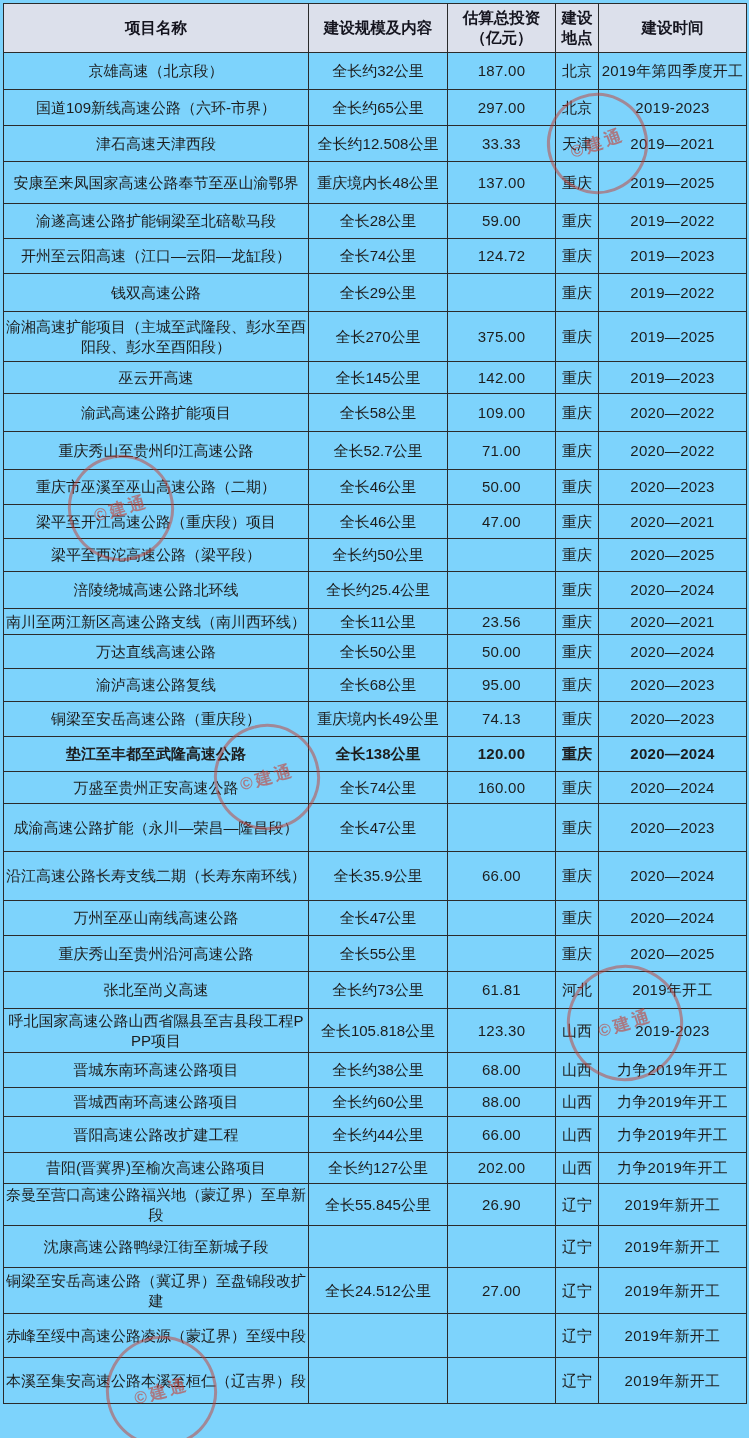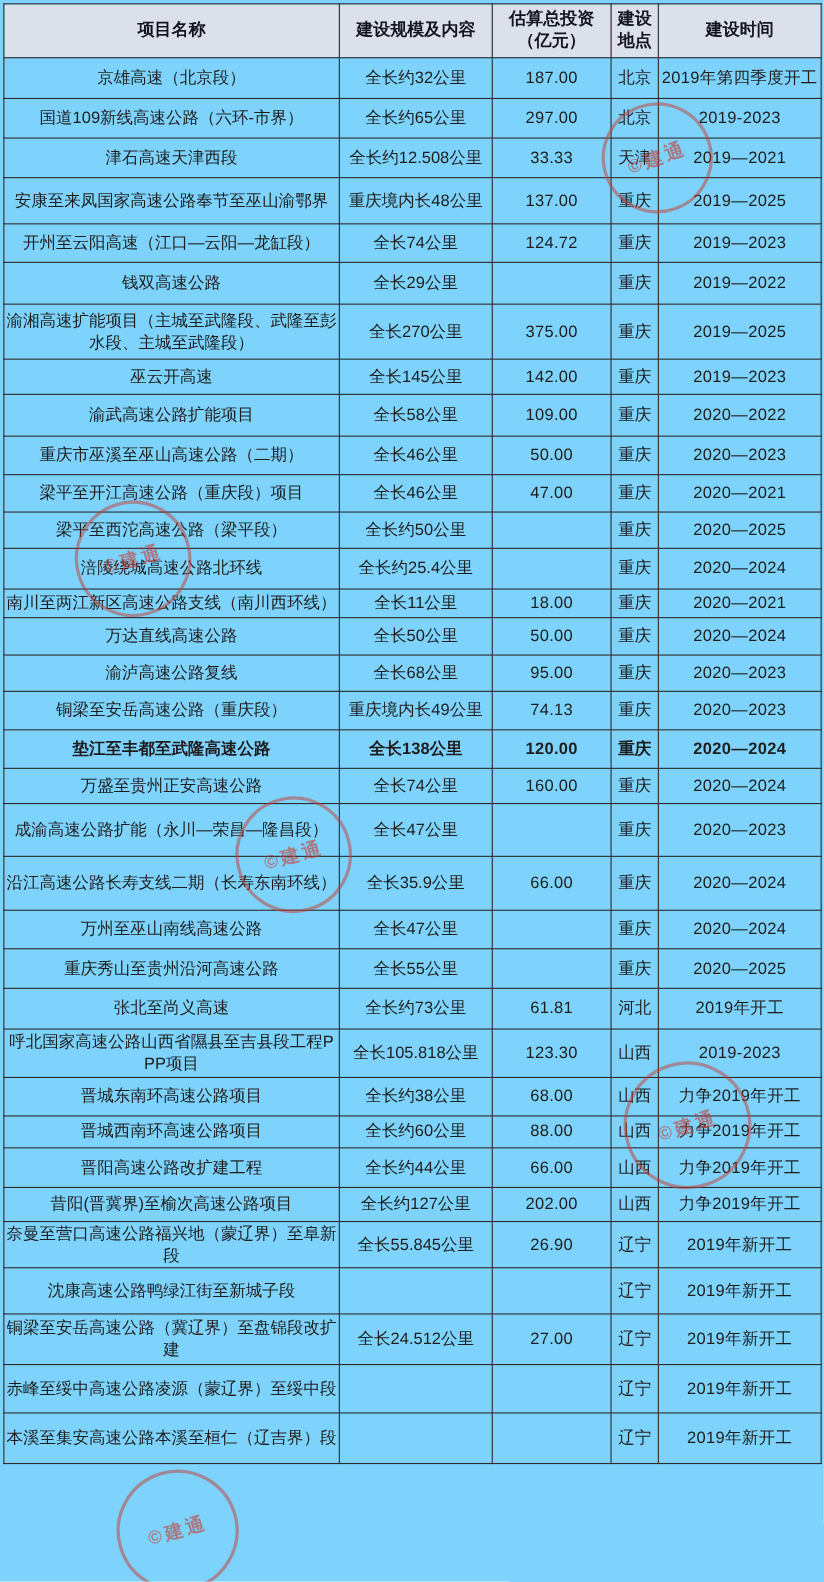--- a/index.html
+++ b/index.html
@@ -109,54 +109,68 @@
           <td class="c-time">2019—2021</td>
         </tr>
         <tr style="height: 42px;">
           <td class="c-name">安康至来凤国家高速公路奉节至巫山渝鄂界</td>
           <td class="c-scale">重庆境内长48公里</td>
           <td class="c-investment">137.00</td>
           <td class="c-location">重庆</td>
           <td class="c-time">2019—2025</td>
         </tr>
         <tr style="height: 35px;">
+          <td class="c-name">渝遂高速公路扩能铜梁至北碚歇马段</td>
+          <td class="c-scale">全长28公里</td>
+          <td class="c-investment">59.00</td>
+          <td class="c-location">重庆</td>
+          <td class="c-time">2019—2022</td>
+        </tr>
+        <tr style="height: 35px;">
           <td class="c-name">开州至云阳高速（江口—云阳—龙缸段）</td>
           <td class="c-scale">全长74公里</td>
           <td class="c-investment">124.72</td>
           <td class="c-location">重庆</td>
           <td class="c-time">2019—2023</td>
         </tr>
         <tr style="height: 38px;">
           <td class="c-name">钱双高速公路</td>
           <td class="c-scale">全长29公里</td>
           <td class="c-investment"></td>
           <td class="c-location">重庆</td>
           <td class="c-time">2019—2022</td>
         </tr>
         <tr style="height: 50px;">
-          <td class="c-name">渝湘高速扩能项目（主城至武隆段、武隆至彭水段、主城至武隆段）</td>
+          <td class="c-name">渝湘高速扩能项目（主城至武隆段、彭水至酉阳段、彭水至酉阳段）</td>
           <td class="c-scale">全长270公里</td>
           <td class="c-investment">375.00</td>
           <td class="c-location">重庆</td>
           <td class="c-time">2019—2025</td>
         </tr>
         <tr style="height: 32px;">
           <td class="c-name">巫云开高速</td>
           <td class="c-scale">全长145公里</td>
           <td class="c-investment">142.00</td>
           <td class="c-location">重庆</td>
           <td class="c-time">2019—2023</td>
         </tr>
         <tr style="height: 38px;">
           <td class="c-name">渝武高速公路扩能项目</td>
           <td class="c-scale">全长58公里</td>
           <td class="c-investment">109.00</td>
           <td class="c-location">重庆</td>
           <td class="c-time">2020—2022</td>
         </tr>
+        <tr style="height: 38px;">
+          <td class="c-name">重庆秀山至贵州印江高速公路</td>
+          <td class="c-scale">全长52.7公里</td>
+          <td class="c-investment">71.00</td>
+          <td class="c-location">重庆</td>
+          <td class="c-time">2020—2022</td>
+        </tr>
         <tr style="height: 35px;">
           <td class="c-name">重庆市巫溪至巫山高速公路（二期）</td>
           <td class="c-scale">全长46公里</td>
           <td class="c-investment">50.00</td>
           <td class="c-location">重庆</td>
           <td class="c-time">2020—2023</td>
         </tr>
         <tr style="height: 34px;">
           <td class="c-name">梁平至开江高速公路（重庆段）项目</td>
           <td class="c-scale">全长46公里</td>
@@ -174,21 +188,21 @@
         <tr style="height: 37px;">
           <td class="c-name">涪陵绕城高速公路北环线</td>
           <td class="c-scale">全长约25.4公里</td>
           <td class="c-investment"></td>
           <td class="c-location">重庆</td>
           <td class="c-time">2020—2024</td>
         </tr>
         <tr style="height: 26px;">
           <td class="c-name">南川至两江新区高速公路支线（南川西环线）</td>
           <td class="c-scale">全长11公里</td>
-          <td class="c-investment">18.00</td>
+          <td class="c-investment">23.56</td>
           <td class="c-location">重庆</td>
           <td class="c-time">2020—2021</td>
         </tr>
         <tr style="height: 34px;">
           <td class="c-name">万达直线高速公路</td>
           <td class="c-scale">全长50公里</td>
           <td class="c-investment">50.00</td>
           <td class="c-location">重庆</td>
           <td class="c-time">2020—2024</td>
         </tr>

